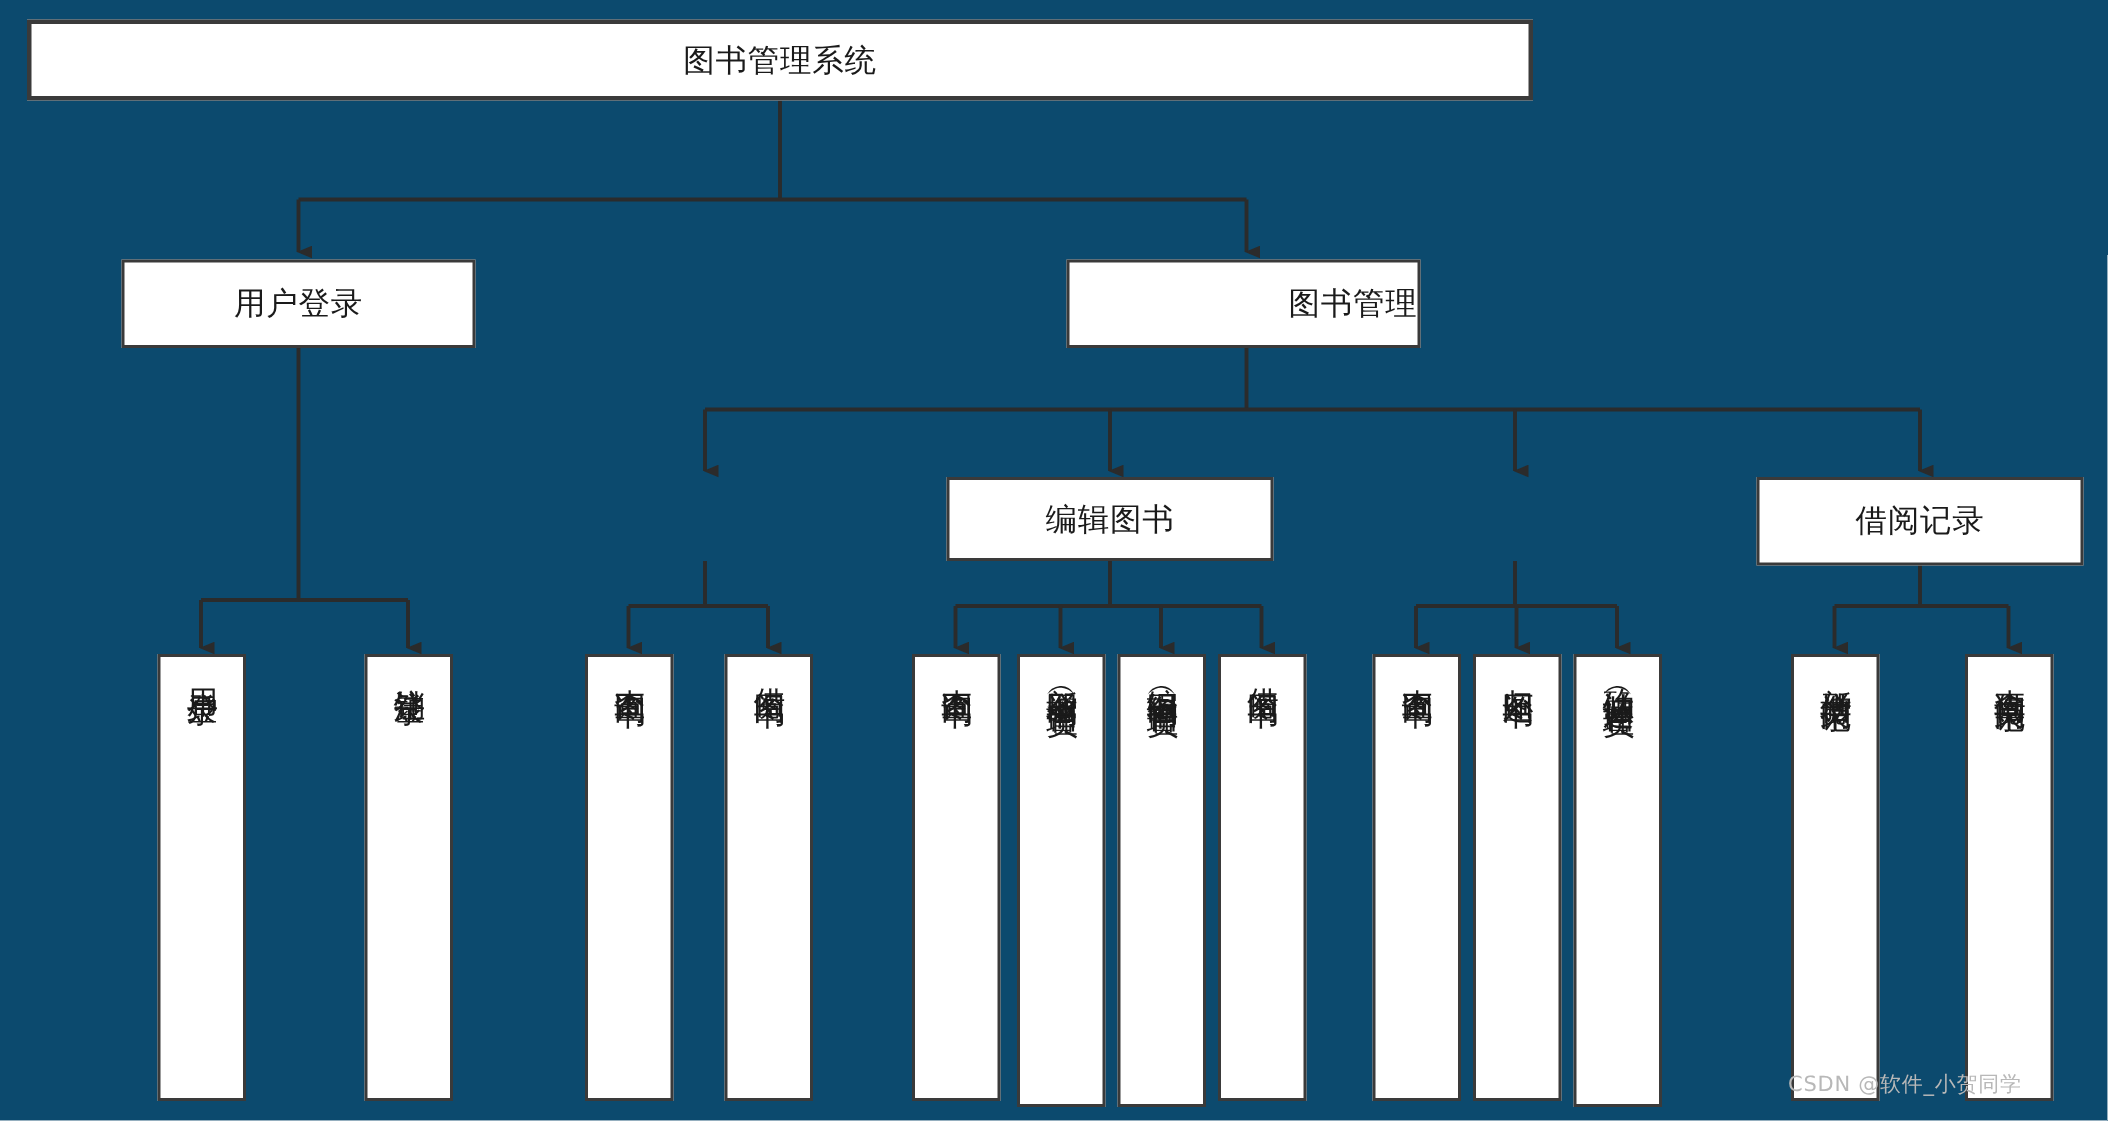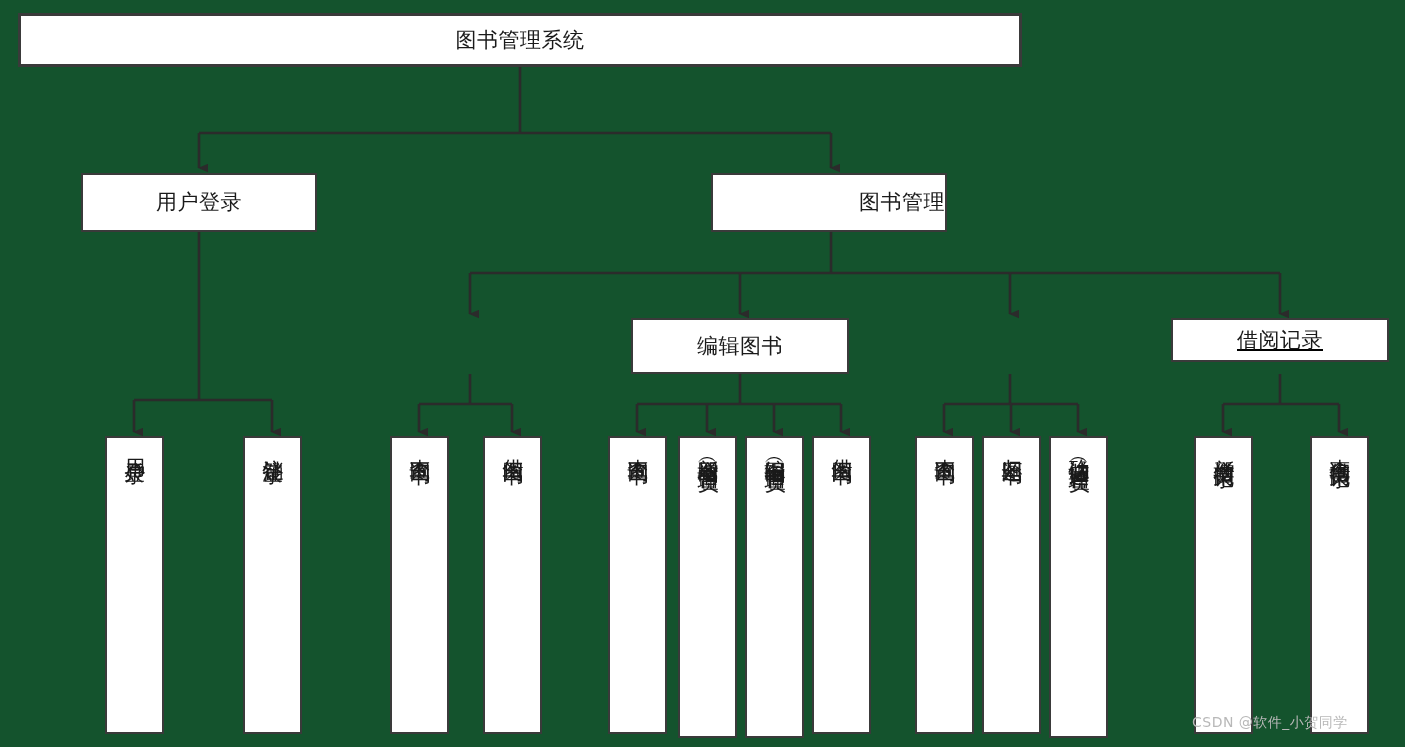--- a/index.html
+++ b/index.html
@@ -4,21 +4,21 @@
 <style>
   html, body {
     margin: 0;
     padding: 0;
     background: #ffffff;
   }
   #canvas {
     position: relative;
     width: 1405px;
     height: 747px;
-    background: #14532d;
+    background: #0c4a6e;
     font-family: "DejaVu Sans", "Liberation Sans", sans-serif;
     overflow: hidden;
   }
   svg.edges {
     position: absolute;
     left: 0;
     top: 0;
     width: 1405px;
     height: 747px;
     pointer-events: none;
@@ -128,21 +128,21 @@
   <div class="node" style="left:81px; top:173px; width:236px; height:59px;">
     <span class="node-label">用户登录</span>
   </div>
   <div class="node" style="left:711px; top:173px; width:236px; height:59px;justify-content:flex-end;">
     <span class="node-label">图书管理</span>
   </div>
 
   <div class="node" style="left:631px; top:318px; width:218px; height:56px;">
     <span class="node-label">编辑图书</span>
   </div>
-  <div class="node" style="left:1171px; top:318px; width:218px; height:44px;text-decoration:underline;">
+  <div class="node" style="left:1171px; top:318px; width:218px; height:59px;">
     <span class="node-label">借阅记录</span>
   </div>
 
   <div class="node leaf" style="left:105px; top:436px; width:59px; height:298px;">
     <span class="node-label">用户登录</span>
   </div>
   <div class="node leaf" style="left:243px; top:436px; width:59px; height:298px;">
     <span class="node-label">注销登录</span>
   </div>
 

